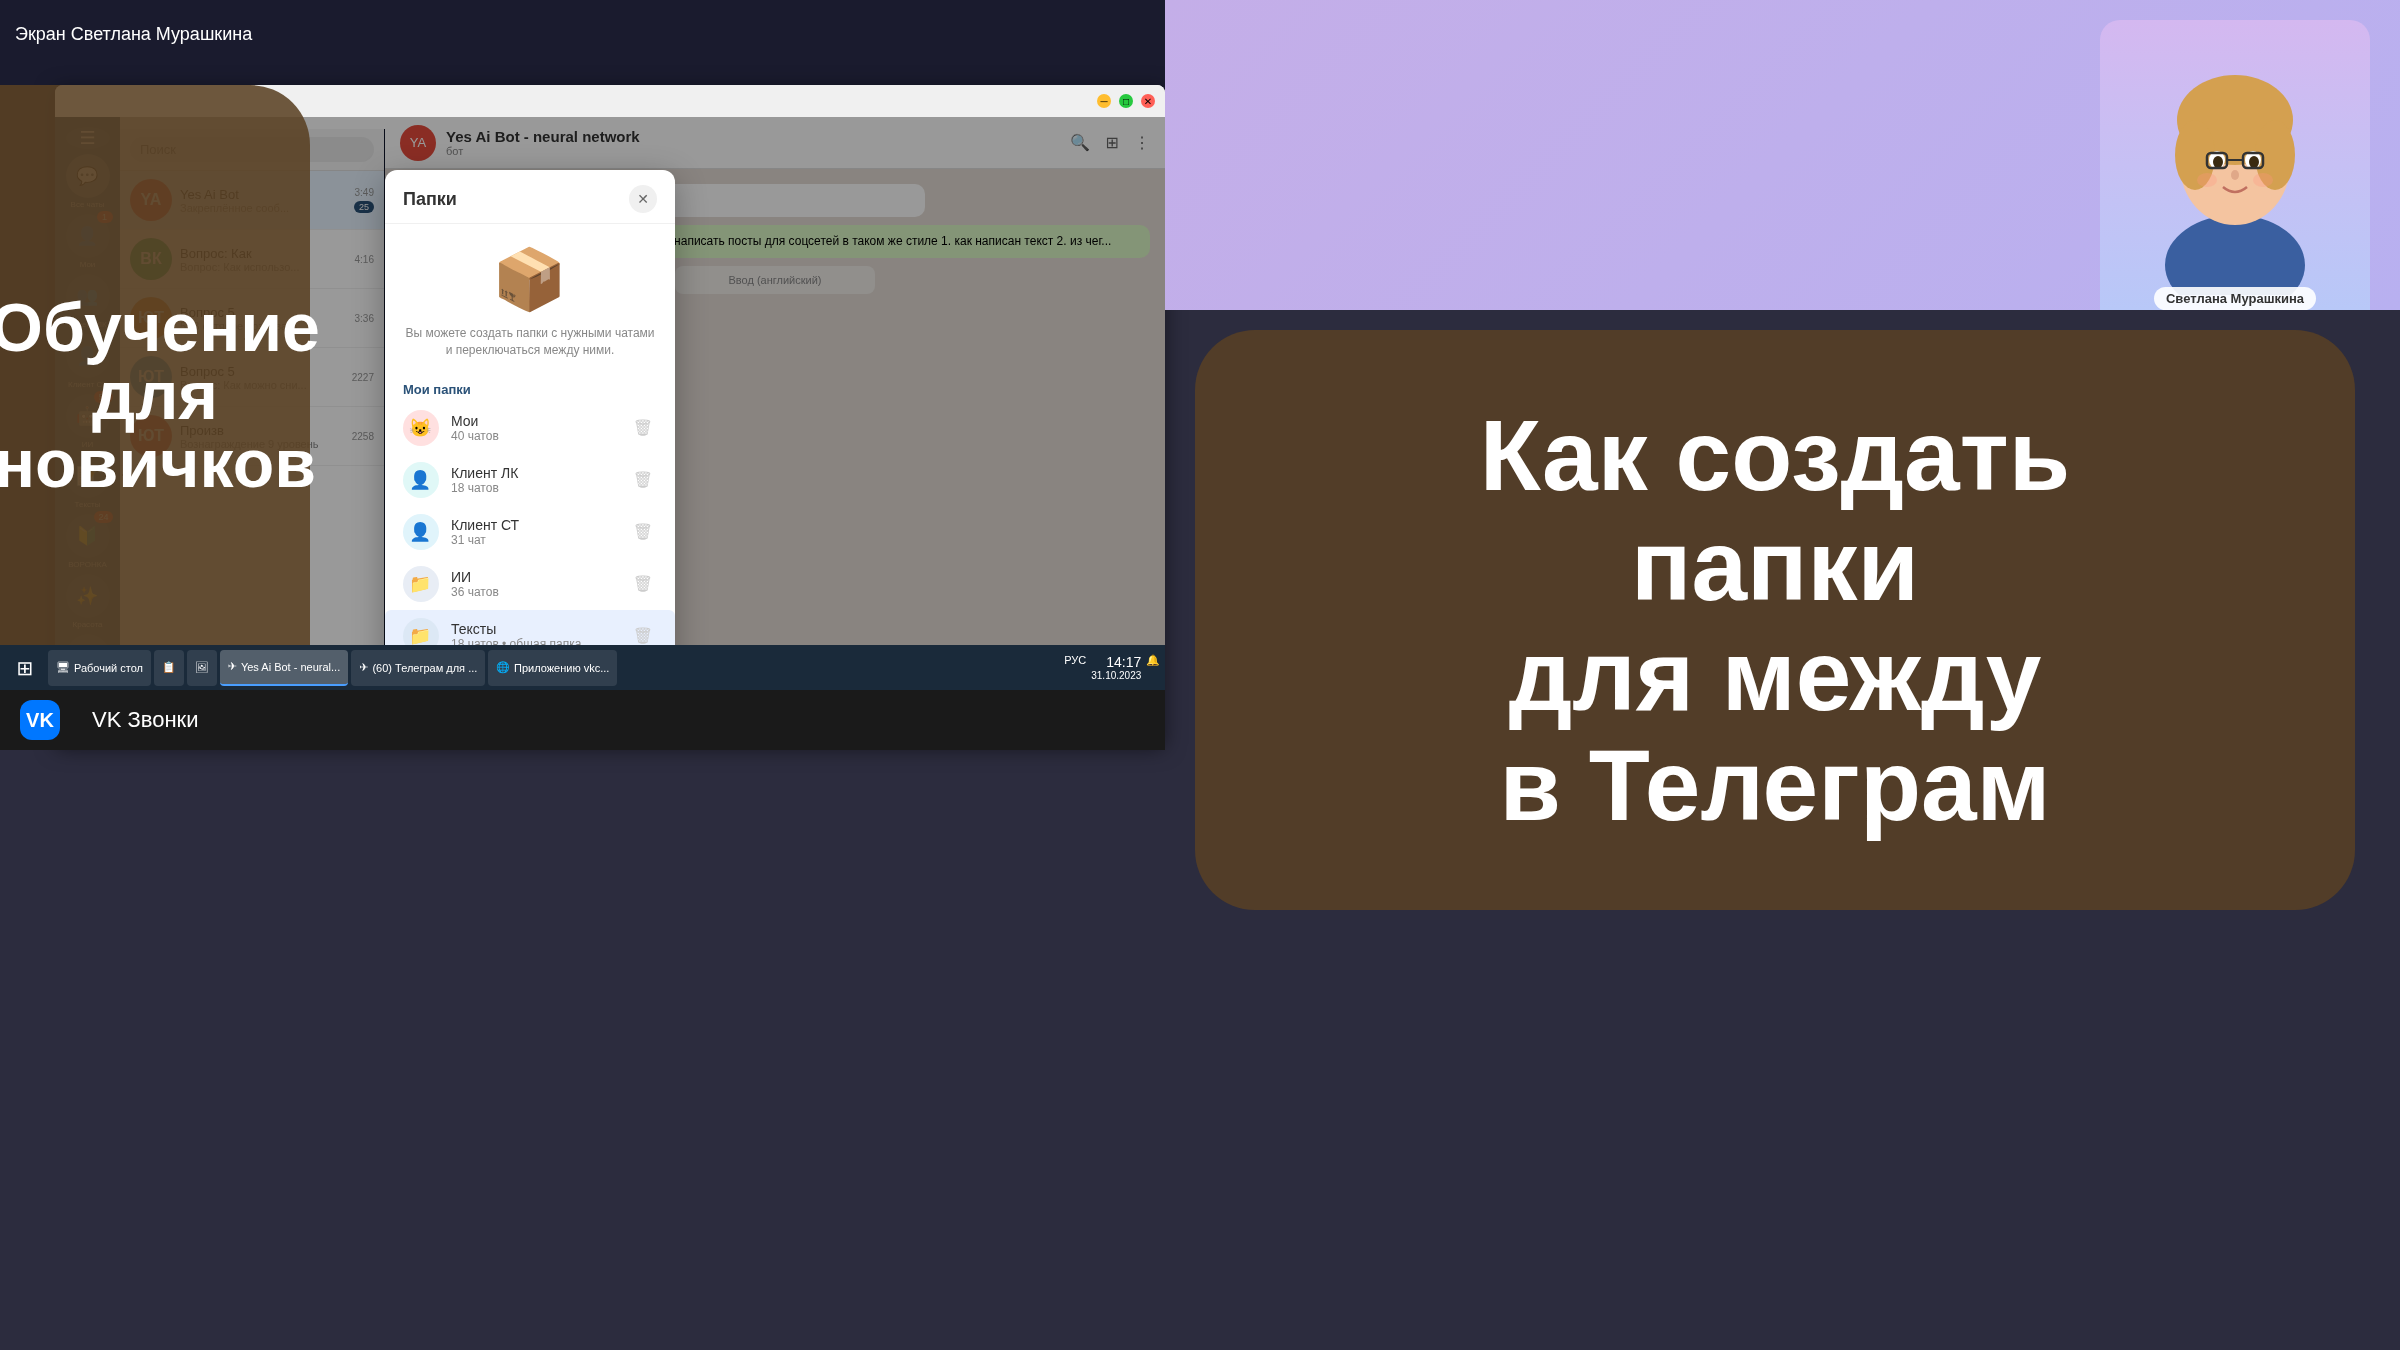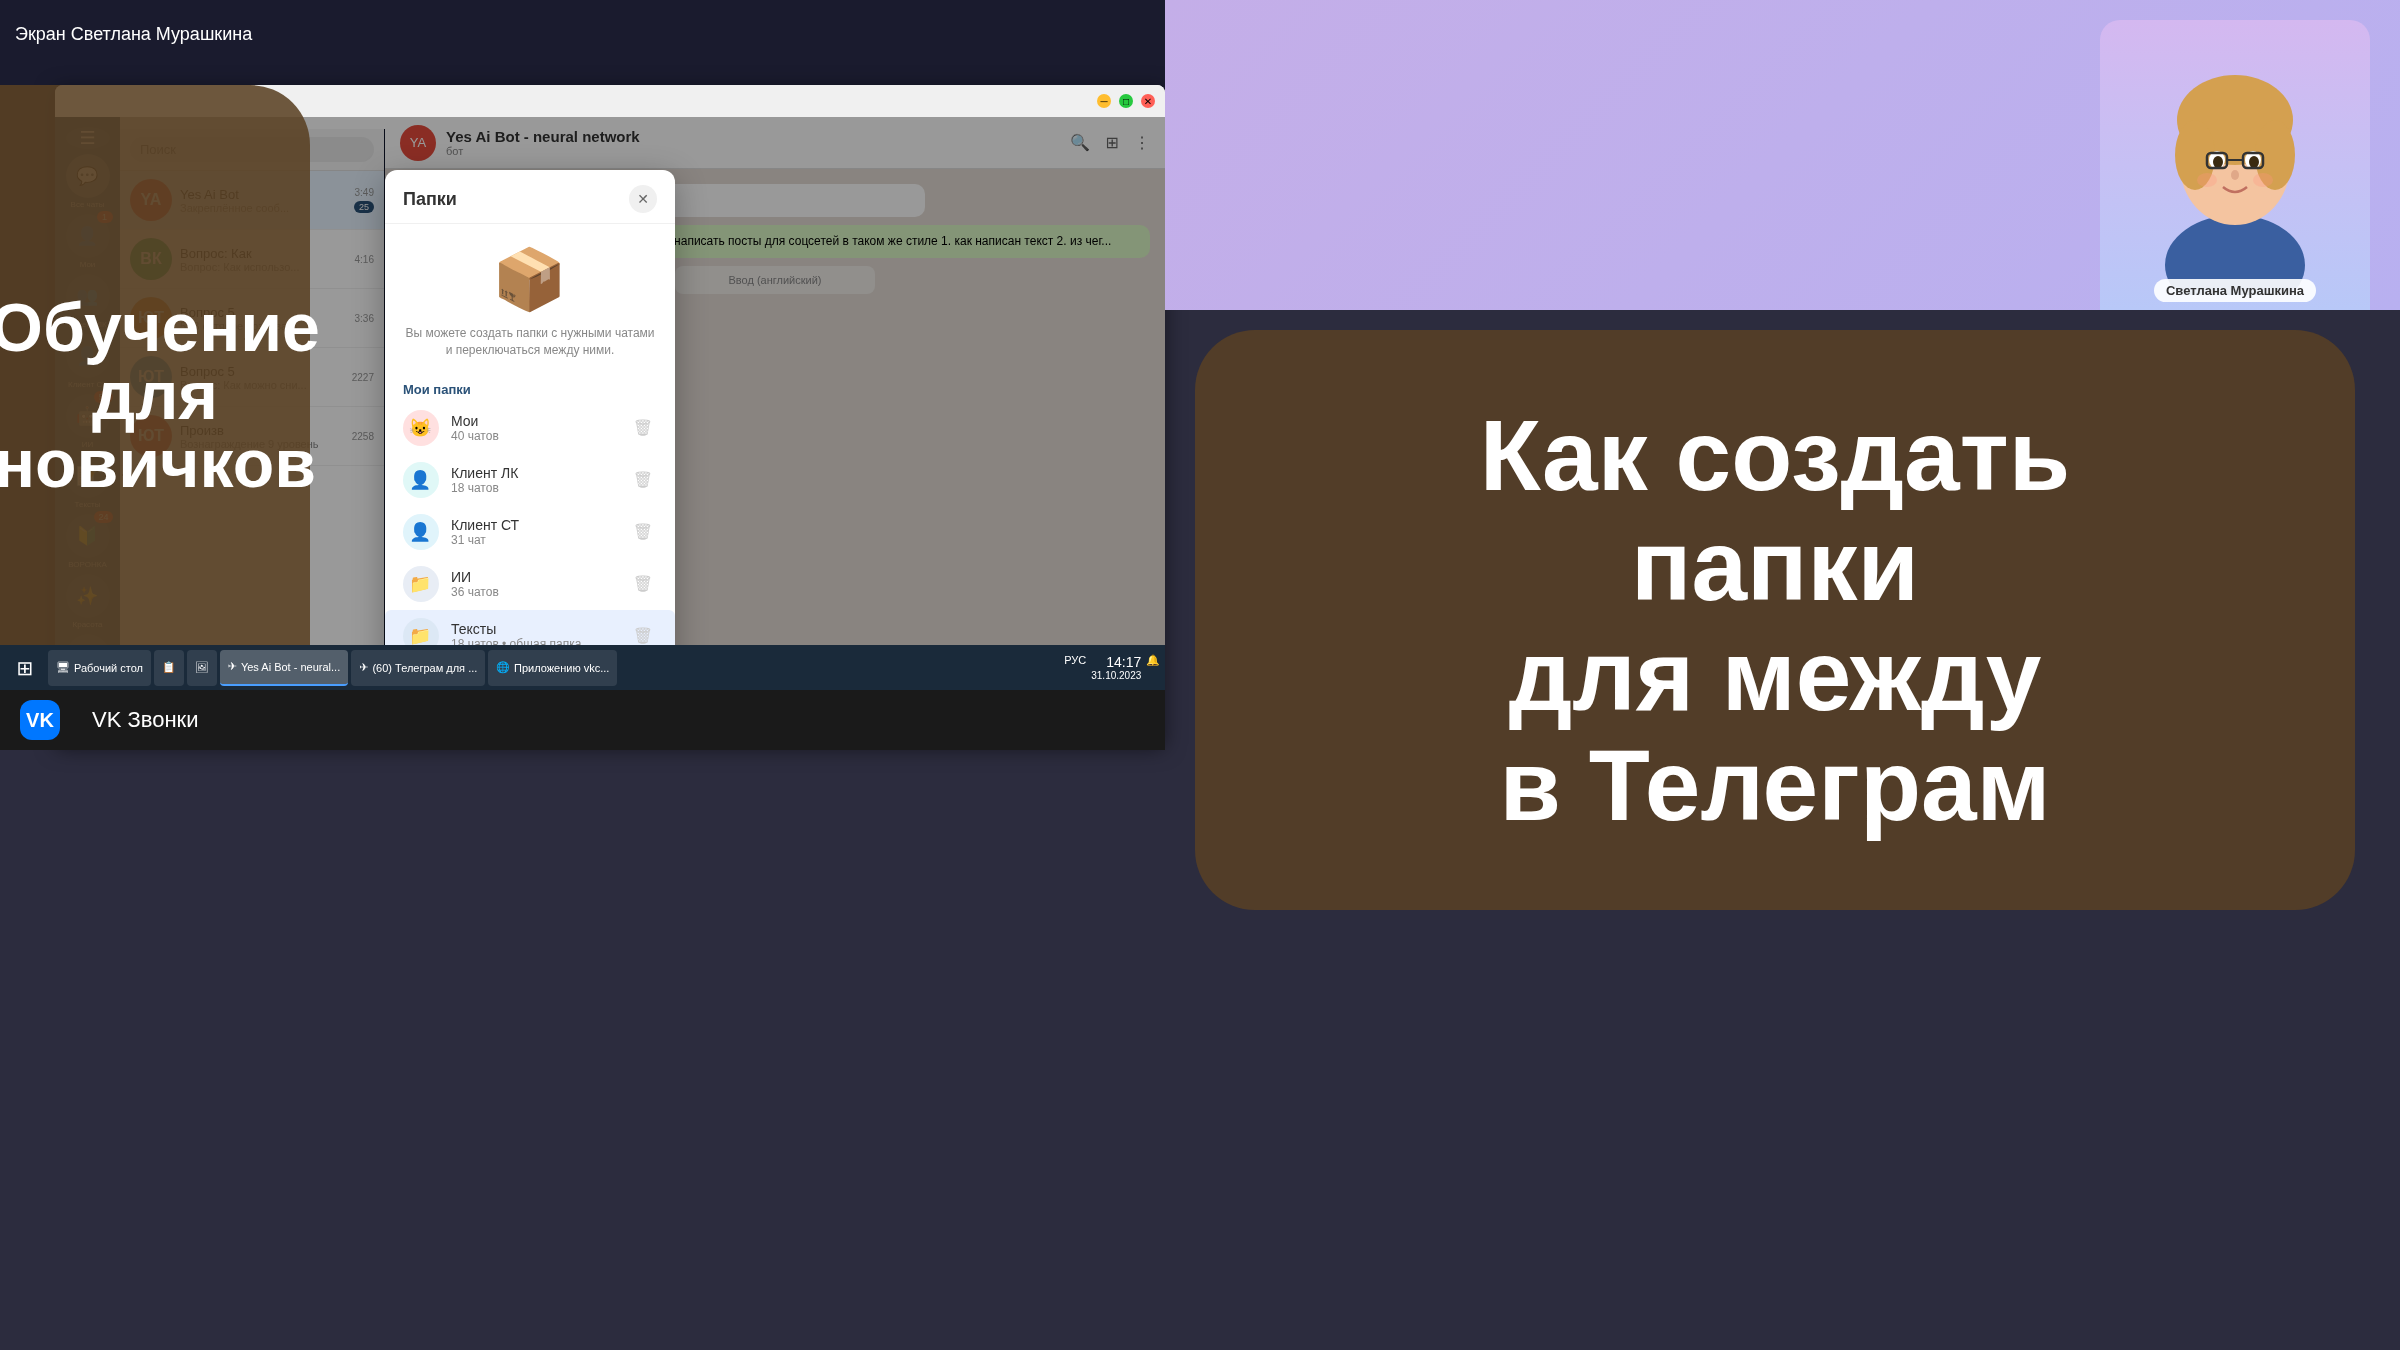--- a/index.html
+++ b/index.html
@@ -778,21 +778,21 @@
 
           <ellipse cx="100" cy="140" rx="4" ry="5" fill="#e0a888"></ellipse>
 
           <path d="M88,152 Q100,162 112,152" fill="none" stroke="#c07060" stroke-width="2.5"></path>
 
           <ellipse cx="72" cy="145" rx="10" ry="7" fill="rgba(255,150,130,0.3)"></ellipse>
           <ellipse cx="128" cy="145" rx="10" ry="7" fill="rgba(255,150,130,0.3)"></ellipse>
         </svg>
         <div style="
           position:absolute;
-          bottom:8px;
+          bottom:0;
           background:rgba(255,255,255,0.9);
           color:#333;
           font-size:13px;
           font-weight:600;
           padding:4px 12px;
           border-radius:12px;
           white-space:nowrap;
         ">Светлана Мурашкина</div>
       </div>
     </div>

